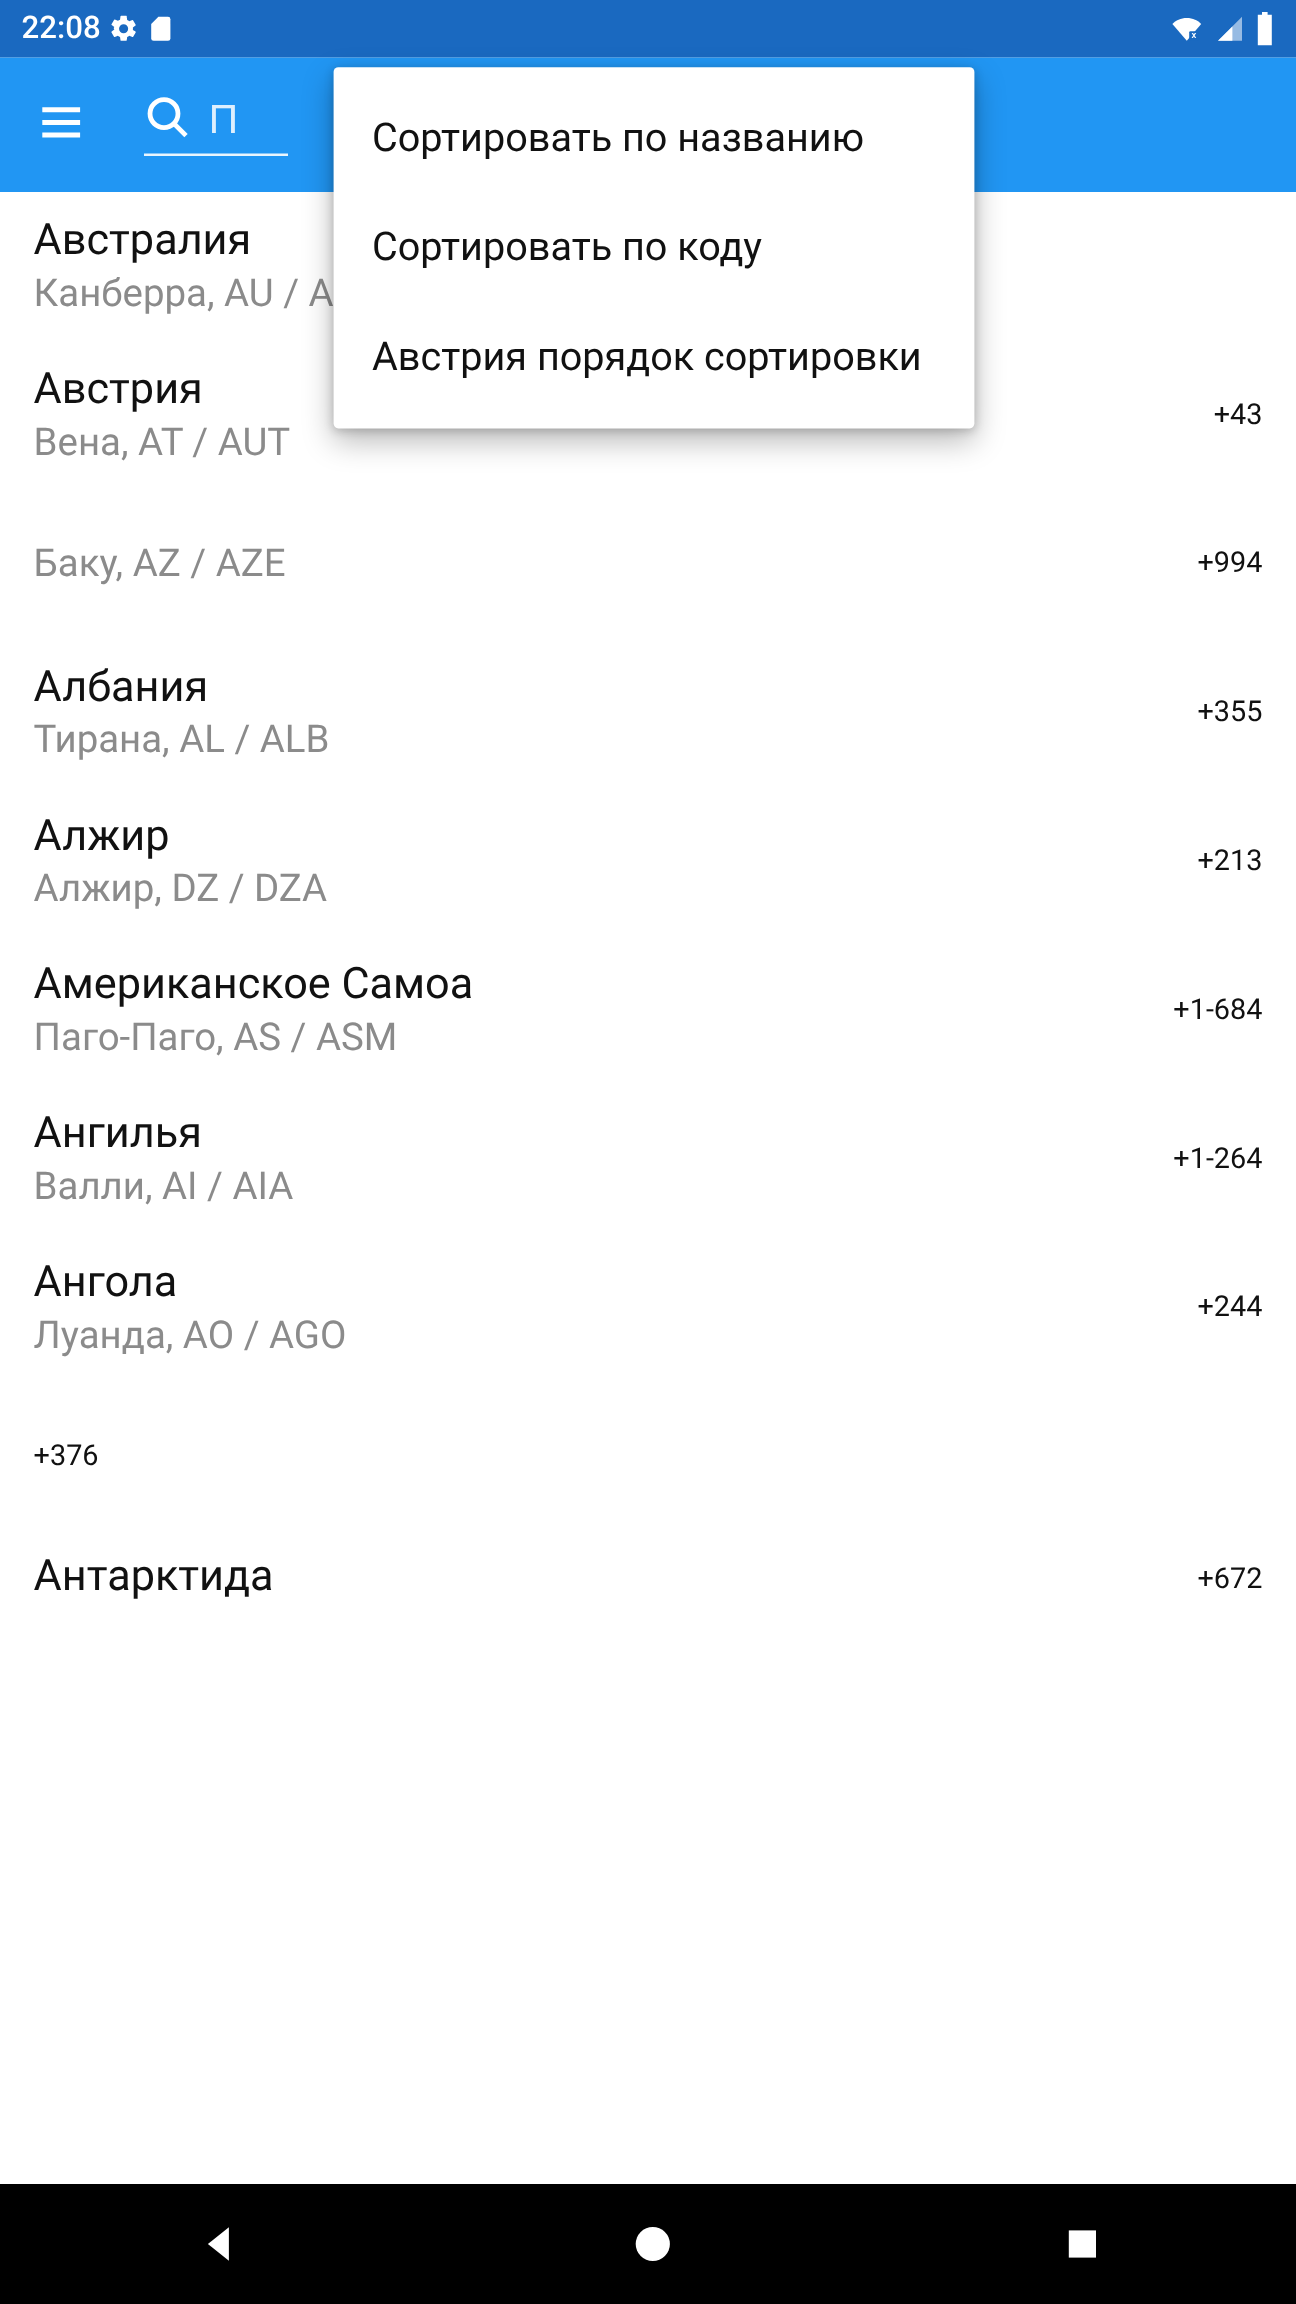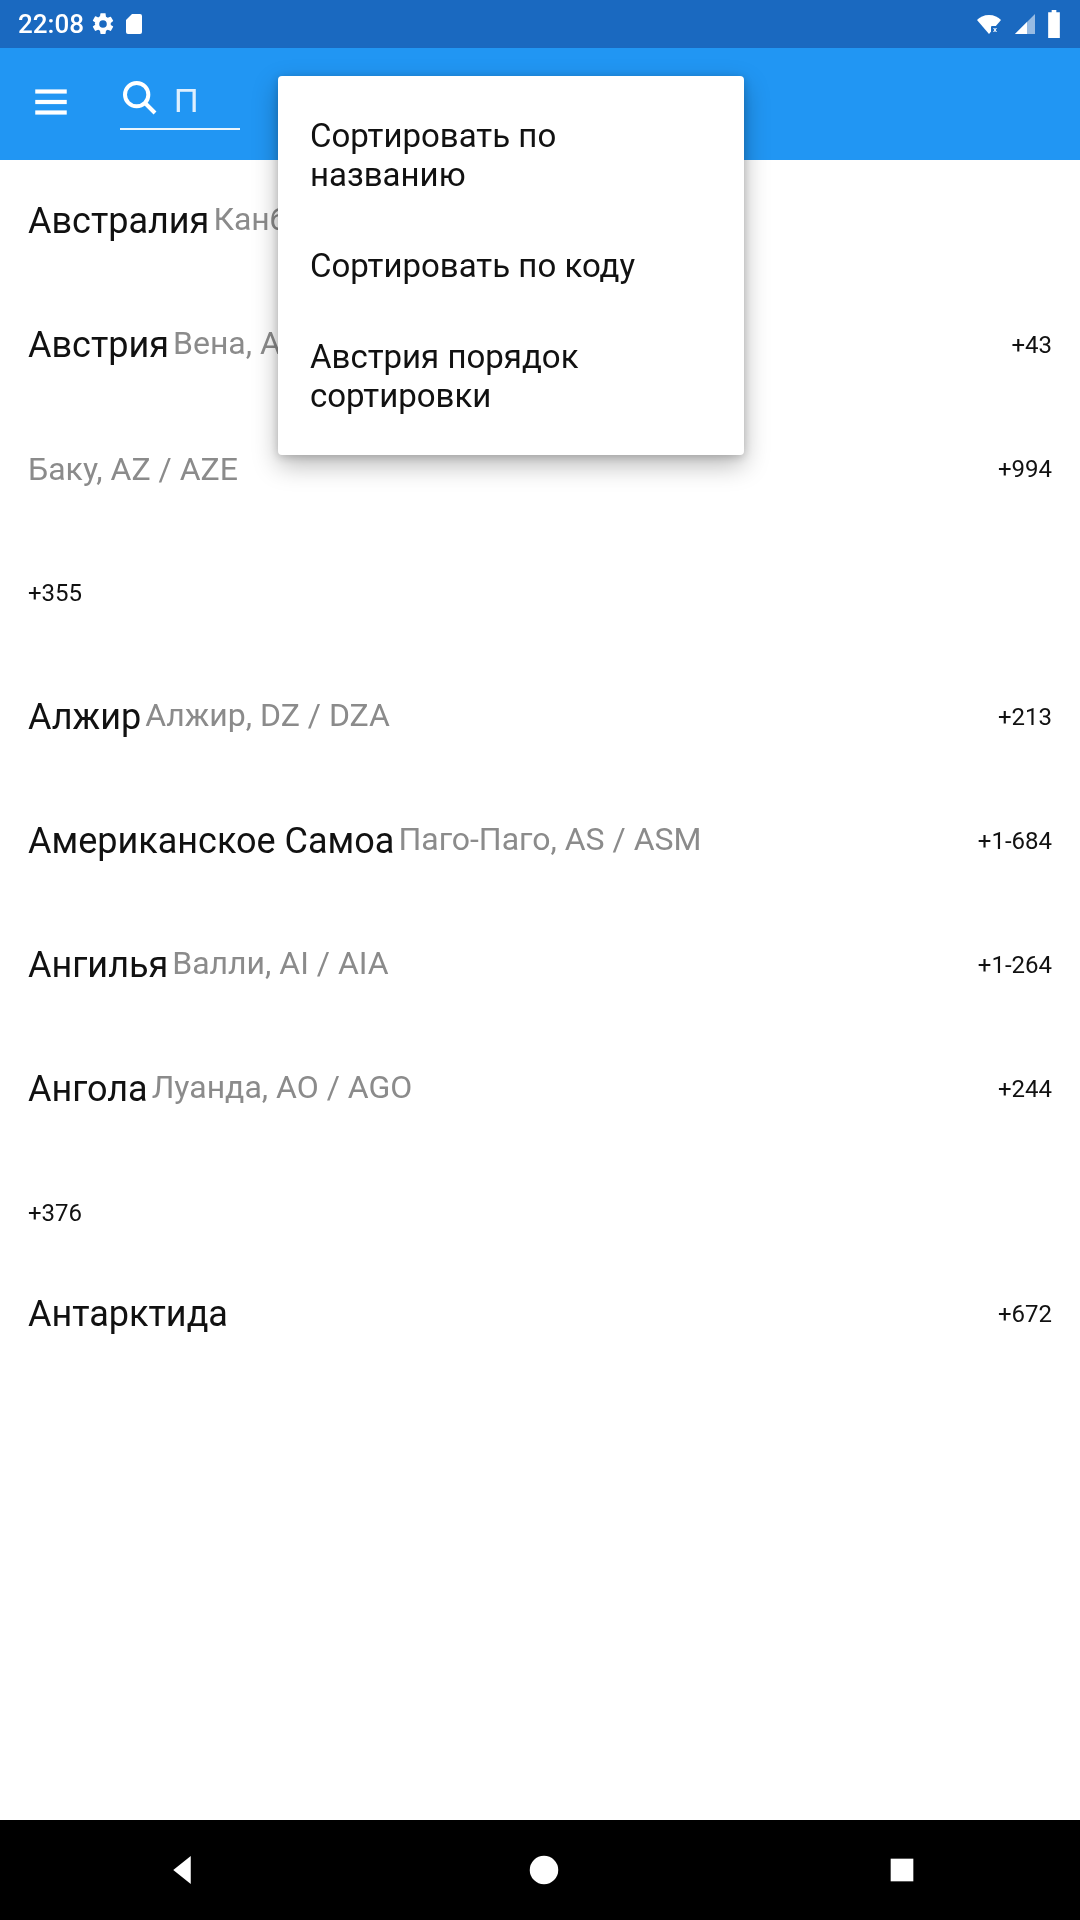--- a/index.html
+++ b/index.html
@@ -52,35 +52,34 @@
     overflow: hidden;
     background: #ffffff;
   }
   .list-item {
     display: flex;
     align-items: center;
     justify-content: space-between;
     padding: 16px 28px 18px 28px;
     min-height: 124px;
   }
-  .list-item .left { display: flex; flex-direction: row; gap: 4px; }
+  .list-item .left { display: flex; flex-direction: column; gap: 4px; }
   .country-name { font-size: 36px; color: #111111; font-weight: 400; }
   .country-sub  { font-size: 32px; color: #8b8b8b; font-weight: 400; }
   .country-code { font-size: 24px; color: #111111; font-weight: 400; text-align: right; }
 
   .popup-menu {
     position: absolute;
     top: 56px;
     left: 278px;
-    width: 466px;
+    width: 534px;
     background: #ffffff;
     border-radius: 4px;
     box-shadow: 0 10px 26px rgba(0,0,0,0.28), 0 2px 8px rgba(0,0,0,0.18);
     padding: 14px 0;
-    margin-top: 20px;
   }
   .popup-item {
     padding: 26px 32px;
     font-size: 33px;
     color: #111111;
   }
 
   .nav-bar {
     position: absolute;
     bottom: 0; left: 0;
@@ -166,20 +165,24 @@
     </div>
     <span class="country-code">+43</span>
   </div>
   <div class="list-item">
     <div class="left">
       <span class="country-sub">Баку, AZ / AZE</span>
     </div>
     <span class="country-code">+994</span>
   </div>
   <div class="list-item">
+    <div class="left">
+      <span class="country-name">Албания</span>
+      <span class="country-sub">Тирана, AL / ALB</span>
+    </div>
     <span class="country-code">+355</span>
   </div>
   <div class="list-item">
     <div class="left">
       <span class="country-name">Алжир</span>
       <span class="country-sub">Алжир, DZ / DZA</span>
     </div>
     <span class="country-code">+213</span>
   </div>
   <div class="list-item">

